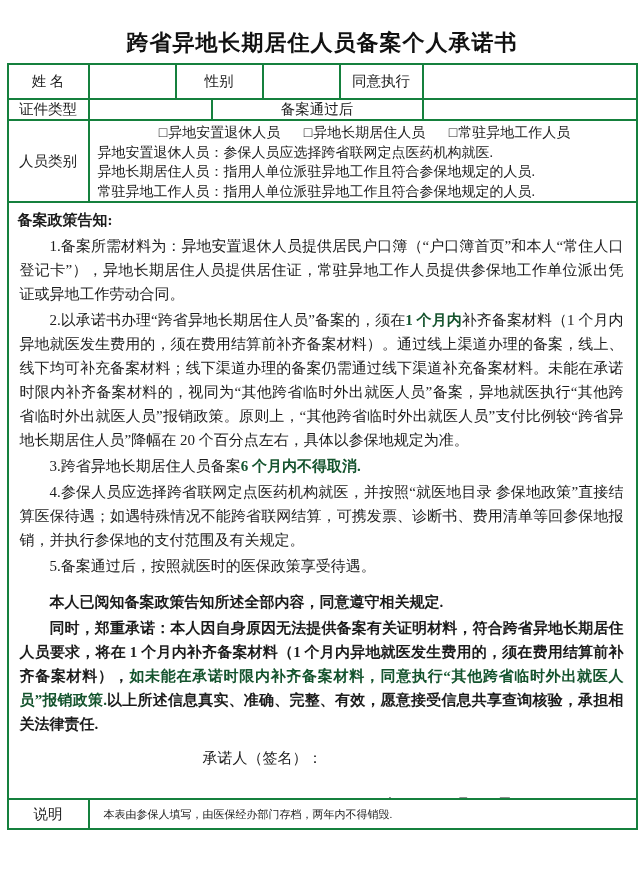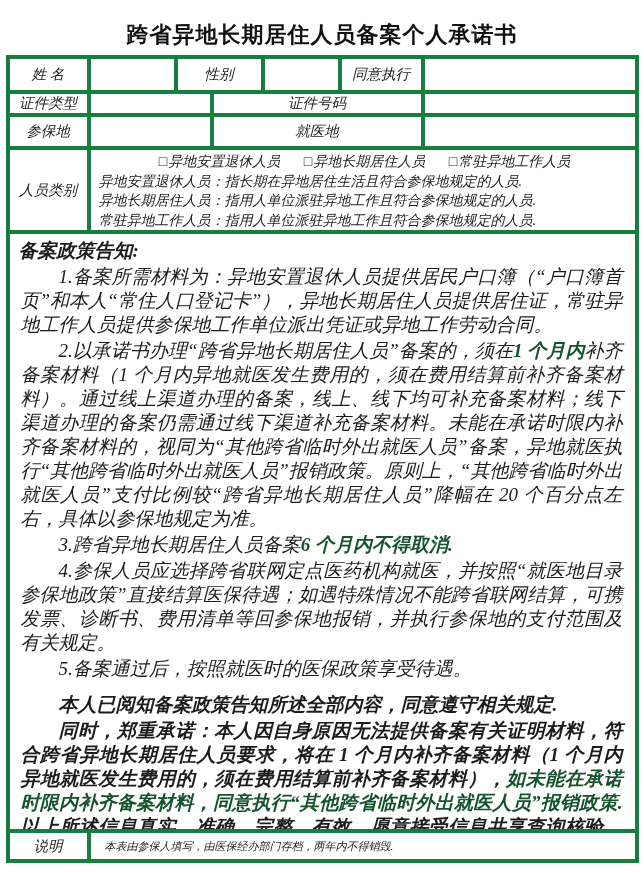--- a/index.html
+++ b/index.html
@@ -3,42 +3,42 @@
 <meta charset="utf-8">
 <style>
   html,body { margin:0; padding:0; }
   body {
     width:644px; height:873px; background:#ffffff;
     font-family:"Liberation Serif","DejaVu Serif",serif;
     color:#1c1c1c;
   }
   .page { width:644px; height:873px; overflow:hidden; }
   .doc-title {
-    padding-top:20px; height:35px; text-align:center;
+    padding-top:28px; height:35px; text-align:center;
     font-size:22px; font-weight:bold; letter-spacing:1px; color:#111;
   }
   table.form {
     border-collapse:collapse; table-layout:fixed; margin:0 auto; width:631px;
   }
   table.form td {
-    border:4px solid #15803d; padding:0; font-size:14.5px;
-    vertical-align:middle; overflow:hidden;font-style:italic;
+    border:2px solid #15803d; padding:0; font-size:14.5px;
+    vertical-align:middle; overflow:hidden;
   }
   td.lab { text-align:center; }
   td.val { background:#fff; }
   tr.r1 { height:35px; } tr.r2 { height:15px; } tr.r3 { height:33px; }
   tr.r4 { height:82px; } tr.r5 { height:597px; } tr.r6 { height:30px; }
   .cat-inner { height:78px; overflow:hidden; padding:2px 4px 0 8px; font-size:14px; line-height:19.5px; }
   .cat-options { text-align:center; }
   .cat-option { display:inline-block; margin:0 10px; white-space:nowrap; }
   .cat-option .box { margin-right:1px; }
   tr.r5 td { vertical-align:top; }
   .big {
     box-sizing:border-box; height:595px; overflow:hidden;
-    padding:5px 10px 2px 9px; font-size:19px; line-height:24px; text-align:justify;
+    padding:5px 10px 2px 9px; font-size:15px; line-height:24px; text-align:justify;
   }
   .big p { margin:2px; text-indent:2em; text-align:justify; }
   .notice-heading { font-weight:bold; }
   .red { color:#14532d; font-weight:bold; }
   .commit { font-weight:bold; margin-top:12px; }
   .commit p { line-height:24px; }
   .sig-row { margin-top:10px; padding-left:185px; height:26px; }
   .sig-blank { display:inline-block; width:160px; height:18px; vertical-align:bottom; }
   .date-row { margin-top:20px; padding-left:368px; height:24px; }
   .date-row .m { margin-left:55px; }
@@ -69,41 +69,35 @@
       <td class="val"></td>
       <td class="lab" colspan="2">性别</td>
       <td class="val"></td>
       <td class="lab">同意执行</td>
       <td class="val"></td>
     </tr>
 
     <tr class="r2">
       <td class="lab">证件类型</td>
       <td class="val" colspan="2"></td>
-      <td class="lab" colspan="3">证件号码</td>
+      <td class="lab" colspan="3">备案通过后</td>
       <td class="val"></td>
     </tr>
 
-    <tr class="r3">
-      <td class="lab">参保地</td>
-      <td class="val" colspan="2"></td>
-      <td class="lab" colspan="3">就医地</td>
-      <td class="val"></td>
-    </tr>
 
     <tr class="r4">
       <td class="lab">人员类别</td>
       <td colspan="6">
         <div class="cat-inner">
           <div class="cat-options">
             <span class="cat-option"><span class="box">□</span><span>异地安置退休人员</span></span>
             <span class="cat-option"><span class="box">□</span><span>异地长期居住人员</span></span>
             <span class="cat-option"><span class="box">□</span><span>常驻异地工作人员</span></span>
           </div>
-          <div>异地安置退休人员：指长期在异地居住生活且符合参保地规定的人员.</div>
+          <div>异地安置退休人员：参保人员应选择跨省联网定点医药机构就医.</div>
           <div>异地长期居住人员：指用人单位派驻异地工作且符合参保地规定的人员.</div>
           <div>常驻异地工作人员：指用人单位派驻异地工作且符合参保地规定的人员.</div>
         </div>
       </td>
     </tr>
 
     <tr class="r5">
       <td colspan="7">
         <div class="big">
           <div class="notice-heading">备案政策告知:</div>

